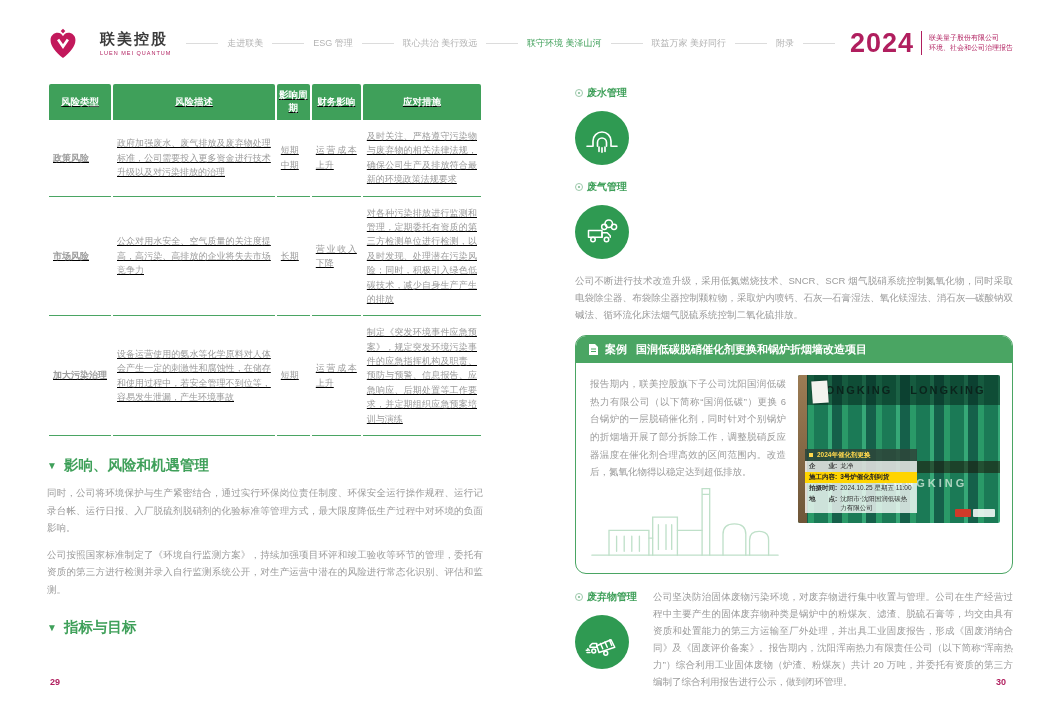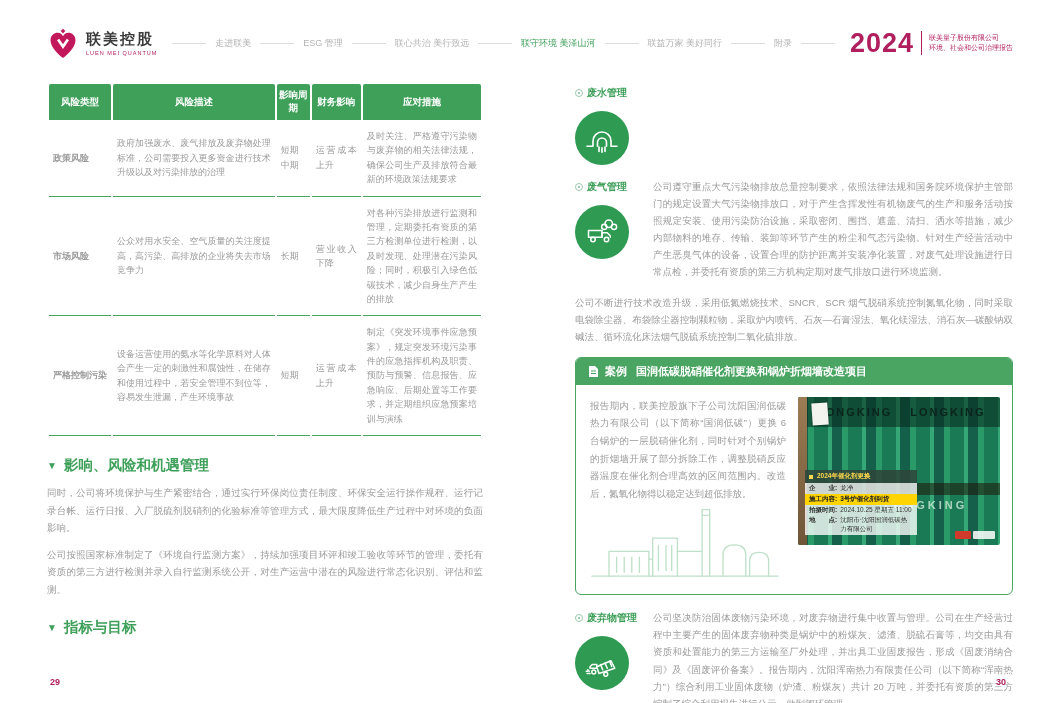--- a/index.html
+++ b/index.html
@@ -1,40 +1,40 @@
 <!DOCTYPE html>
 <html><head>
 <meta charset="utf-8">
 <style>
   html,body{margin:0;padding:0;background:#fff;}
   body{font-family:"Liberation Sans","DejaVu Sans",sans-serif;}
   .canvas{position:relative;width:1058px;height:703px;background:#ffffff;overflow:hidden;margin:0 auto;}
 
   
   .hdr{position:absolute;left:47px;right:45px;top:26px;display:flex;align-items:center;}
-  .logo{display:flex;align-items:center;gap:7px;flex:none;}
+  .logo{display:flex;align-items:center;gap:21px;flex:none;}
   .logo-txt .cn{font-size:15px;font-weight:bold;color:#3c3c3c;letter-spacing:2px;}
   .logo-txt .en{font-size:5.5px;color:#b01e5e;letter-spacing:1px;margin-top:1px;}
   .nav{flex:1;display:flex;align-items:center;margin:0 6px;}
   .hline{flex:1;height:1px;background:#dcdcdc;margin:0 9px;min-width:10px;}
   .nav-item{font-size:9px;color:#b3b3b3;white-space:nowrap;}
   .nav-item.active{color:#3fa05a;}
   .yr{display:flex;align-items:center;gap:7px;flex:none;}
   .yr .y{font-size:27px;font-weight:bold;color:#b01e5e;letter-spacing:1px;}
   .yr .vbar{width:1px;height:24px;background:#b01e5e;}
   .yr .meta{font-size:7px;color:#b01e5e;line-height:1.5;}
 
   
   .page-left{position:absolute;left:47px;top:84px;width:436px;}
   .page-right{position:absolute;left:575px;top:84px;width:438px;}
   .pgnum{position:absolute;bottom:16px;font-size:9px;font-weight:bold;color:#b01e5e;}
   .pgnum.l{left:50px;} .pgnum.r{right:52px;}
 
   
-  table.risk{width:100%;border-collapse:separate;border-spacing:2px 0;font-size:9px;}
+  table.risk{width:100%;border-collapse:separate;border-spacing:2px 0;font-size:9px;text-decoration:underline;}
   table.risk th{background:#3fa05a;color:#fff;font-weight:bold;padding:5px 2px;font-size:9.5px;border-radius:2px 2px 0 0;}
   table.risk td{border-bottom:1px solid #4aa563;padding:9px 4px;color:#9b9b9b;line-height:1.6;vertical-align:middle;text-align:justify;}
   td.tp{color:#3fa05a;font-weight:bold;text-align:center;white-space:nowrap;}
   td.ctr{text-align:center;white-space:pre-line;}
   col.c1{width:11%;} col.c2{width:40%;} col.c3{width:8%;} col.c4{width:12%;} col.c5{width:29%;}
 
   
   .sec-head{display:flex;align-items:center;gap:7px;color:#3fa05a;font-size:14.5px;font-weight:bold;margin:20px 0 4px;}
   .tri{font-size:10px;}
   .para{font-size:9.5px;color:#9b9b9b;line-height:1.85;text-align:justify;margin:9px 0 0;}
@@ -42,21 +42,21 @@
   
   .env{display:flex;gap:16px;margin-bottom:13px;}
   .env-side{width:62px;flex:none;}
   .env-label{display:flex;align-items:center;gap:4px;color:#3fa05a;font-size:10px;font-weight:bold;white-space:nowrap;margin-top:2px;}
   .ring{width:6px;height:6px;border:1px solid #9cc9ab;border-radius:50%;flex:none;background:radial-gradient(circle,#9cc9ab 1px,transparent 1.6px);}
   .env-icon{width:54px;height:54px;border-radius:50%;background:#2f9a52;margin-top:11px;display:flex;align-items:center;justify-content:center;}
   .env-text{flex:1;font-size:9.5px;color:#9b9b9b;line-height:1.8;text-align:justify;}
   .wide-para{font-size:9.5px;color:#9b9b9b;line-height:1.8;text-align:justify;margin:0 0 12px;}
 
   
-  .case{border:1.5px solid #4aa563;border-radius:6px;overflow:hidden;margin:2px 0 14px;background:#fff;}
+  .case{border:1.5px solid #4aa563;border-radius:11px;overflow:hidden;margin:2px 0 14px;background:#fff;}
   .case-head{background:#4aa563;color:#fff;display:flex;align-items:center;gap:9px;padding:6px 12px;font-size:11px;font-weight:bold;}
   .case-head .tag{display:flex;align-items:center;gap:6px;}
   .case-body{display:flex;gap:12px;padding:12px 12px 10px 14px;}
   .case-left{flex:1;display:flex;flex-direction:column;}
   .case-text{font-size:9.5px;color:#9b9b9b;line-height:1.85;text-align:justify;}
   .factory{margin-top:auto;}
 
   
   .photo{position:relative;width:202px;height:148px;flex:none;border-radius:2px;overflow:hidden;
     background:
@@ -149,21 +149,21 @@
           <td>及时关注、严格遵守污染物与废弃物的相关法律法规，确保公司生产及排放符合最新的环境政策法规要求</td>
         </tr>
         <tr>
           <td class="tp">市场风险</td>
           <td>公众对用水安全、空气质量的关注度提高，高污染、高排放的企业将失去市场竞争力</td>
           <td class="ctr">长期</td>
           <td class="ctr">营业收入下降</td>
           <td>对各种污染排放进行监测和管理，定期委托有资质的第三方检测单位进行检测，以及时发现、处理潜在污染风险；同时，积极引入绿色低碳技术，减少自身生产产生的排放</td>
         </tr>
         <tr>
-          <td class="tp">严格控制污染</td>
+          <td class="tp">加大污染治理</td>
           <td>设备运营使用的氨水等化学原料对人体会产生一定的刺激性和腐蚀性，在储存和使用过程中，若安全管理不到位等，容易发生泄漏，产生环境事故</td>
           <td class="ctr">短期</td>
           <td class="ctr">运营成本上升</td>
           <td>制定《突发环境事件应急预案》，规定突发环境污染事件的应急指挥机构及职责、预防与预警、信息报告、应急响应、后期处置等工作要求，并定期组织应急预案培训与演练</td>
         </tr>
       </tbody>
     </table>
 
     <div class="sec-head">
       <span class="tri">▼</span>
@@ -209,21 +209,20 @@
             <path d="M6 31 h18 v-9 h-18 z"></path>
             <path d="M24 31 v-6 h7 l4 4 v2"></path>
             <circle cx="12" cy="34" r="3"></circle>
             <circle cx="30" cy="34" r="3"></circle>
             <circle cx="33" cy="13" r="5"></circle>
             <circle cx="40" cy="17" r="3.5"></circle>
             <circle cx="27" cy="17" r="3.5"></circle>
           </svg>
         </div>
       </div>
-      <div class="env-text">公司遵守重点大气污染物排放总量控制要求，依照法律法规和国务院环境保护主管部门的规定设置大气污染物排放口，对于产生含挥发性有机物废气的生产和服务活动按照规定安装、使用污染防治设施，采取密闭、围挡、遮盖、清扫、洒水等措施，减少内部物料的堆存、传输、装卸等环节产生的粉尘和气态污染物。针对生产经营活动中产生恶臭气体的设备，设置合理的防护距离并安装净化装置，对废气处理设施进行日常点检，并委托有资质的第三方机构定期对废气排放口进行环境监测。</div>
     </div>
 
     <p class="wide-para">公司不断进行技术改造升级，采用低氮燃烧技术、SNCR、SCR 烟气脱硝系统控制氮氧化物，同时采取电袋除尘器、布袋除尘器控制颗粒物，采取炉内喷钙、石灰—石膏湿法、氧化镁湿法、消石灰—碳酸钠双碱法、循环流化床法烟气脱硫系统控制二氧化硫排放。</p>
 
     <div class="case">
       <div class="case-head">
         <span class="tag">
           <svg width="11" height="13" viewBox="0 0 11 13">
             <path d="M1 1 h6 l3 3 v8 h-9 z" fill="#fff"></path>
             <path d="M3 6 h5 M3 8.5 h5" stroke="#4aa563" stroke-width="1"></path>

